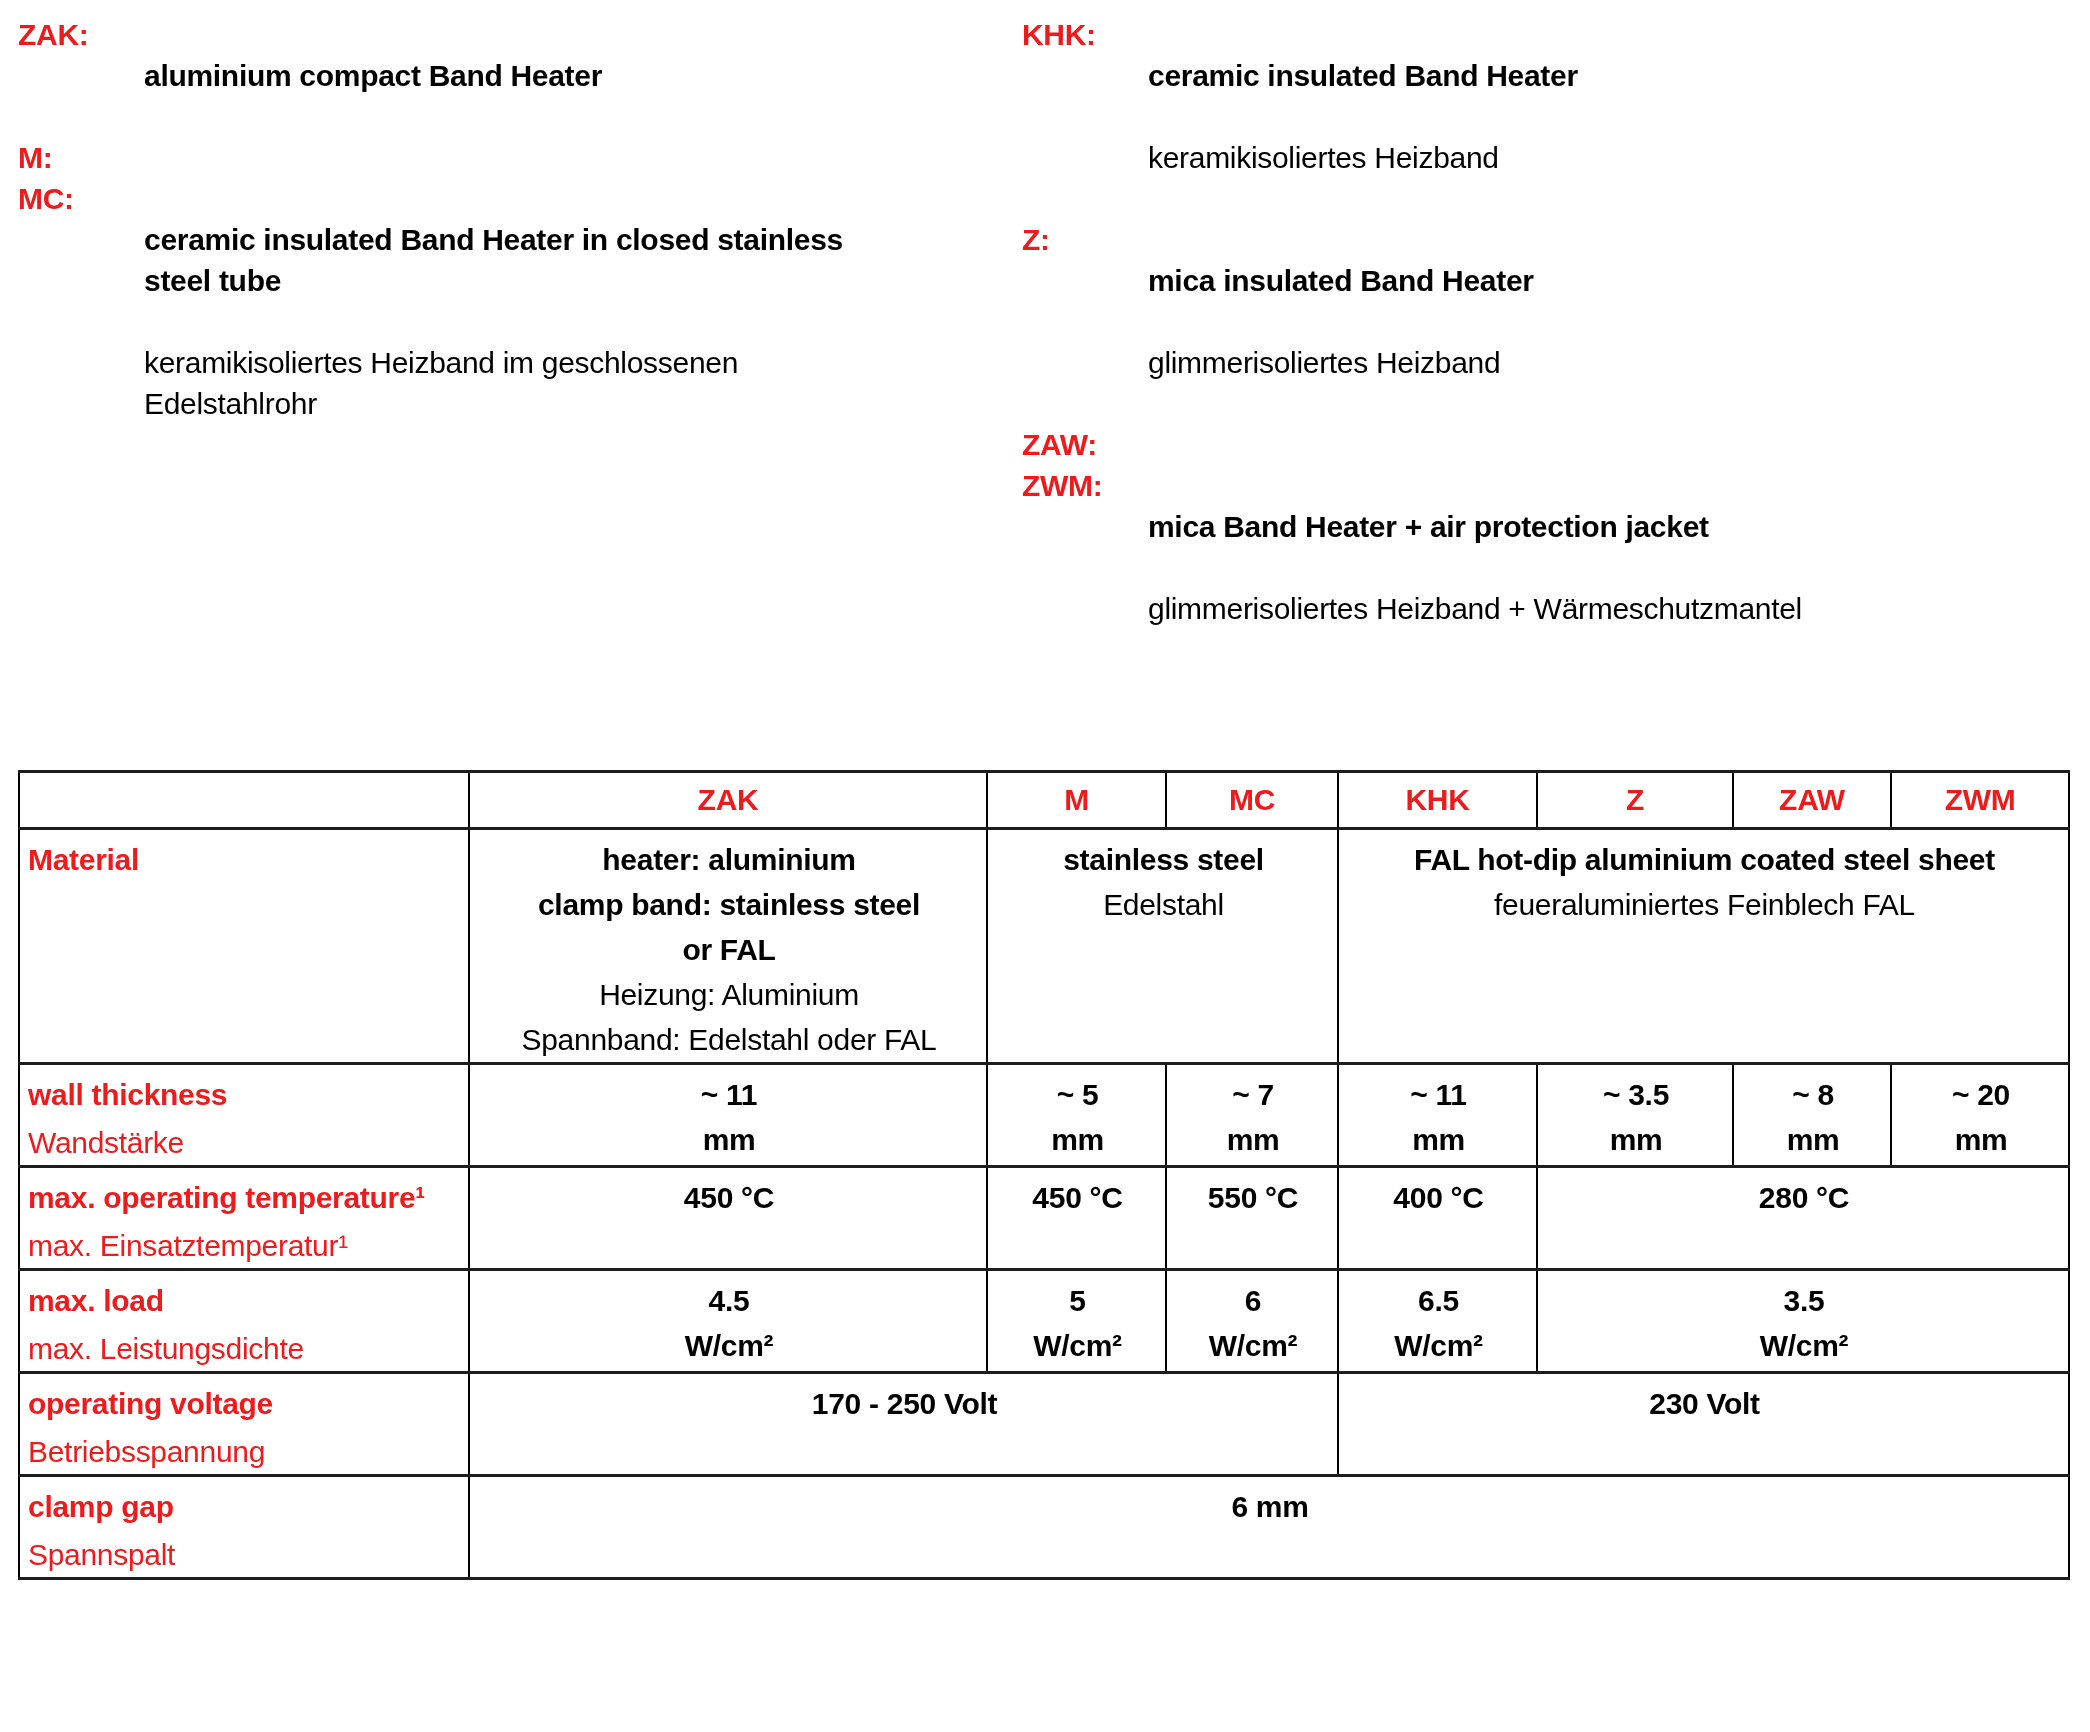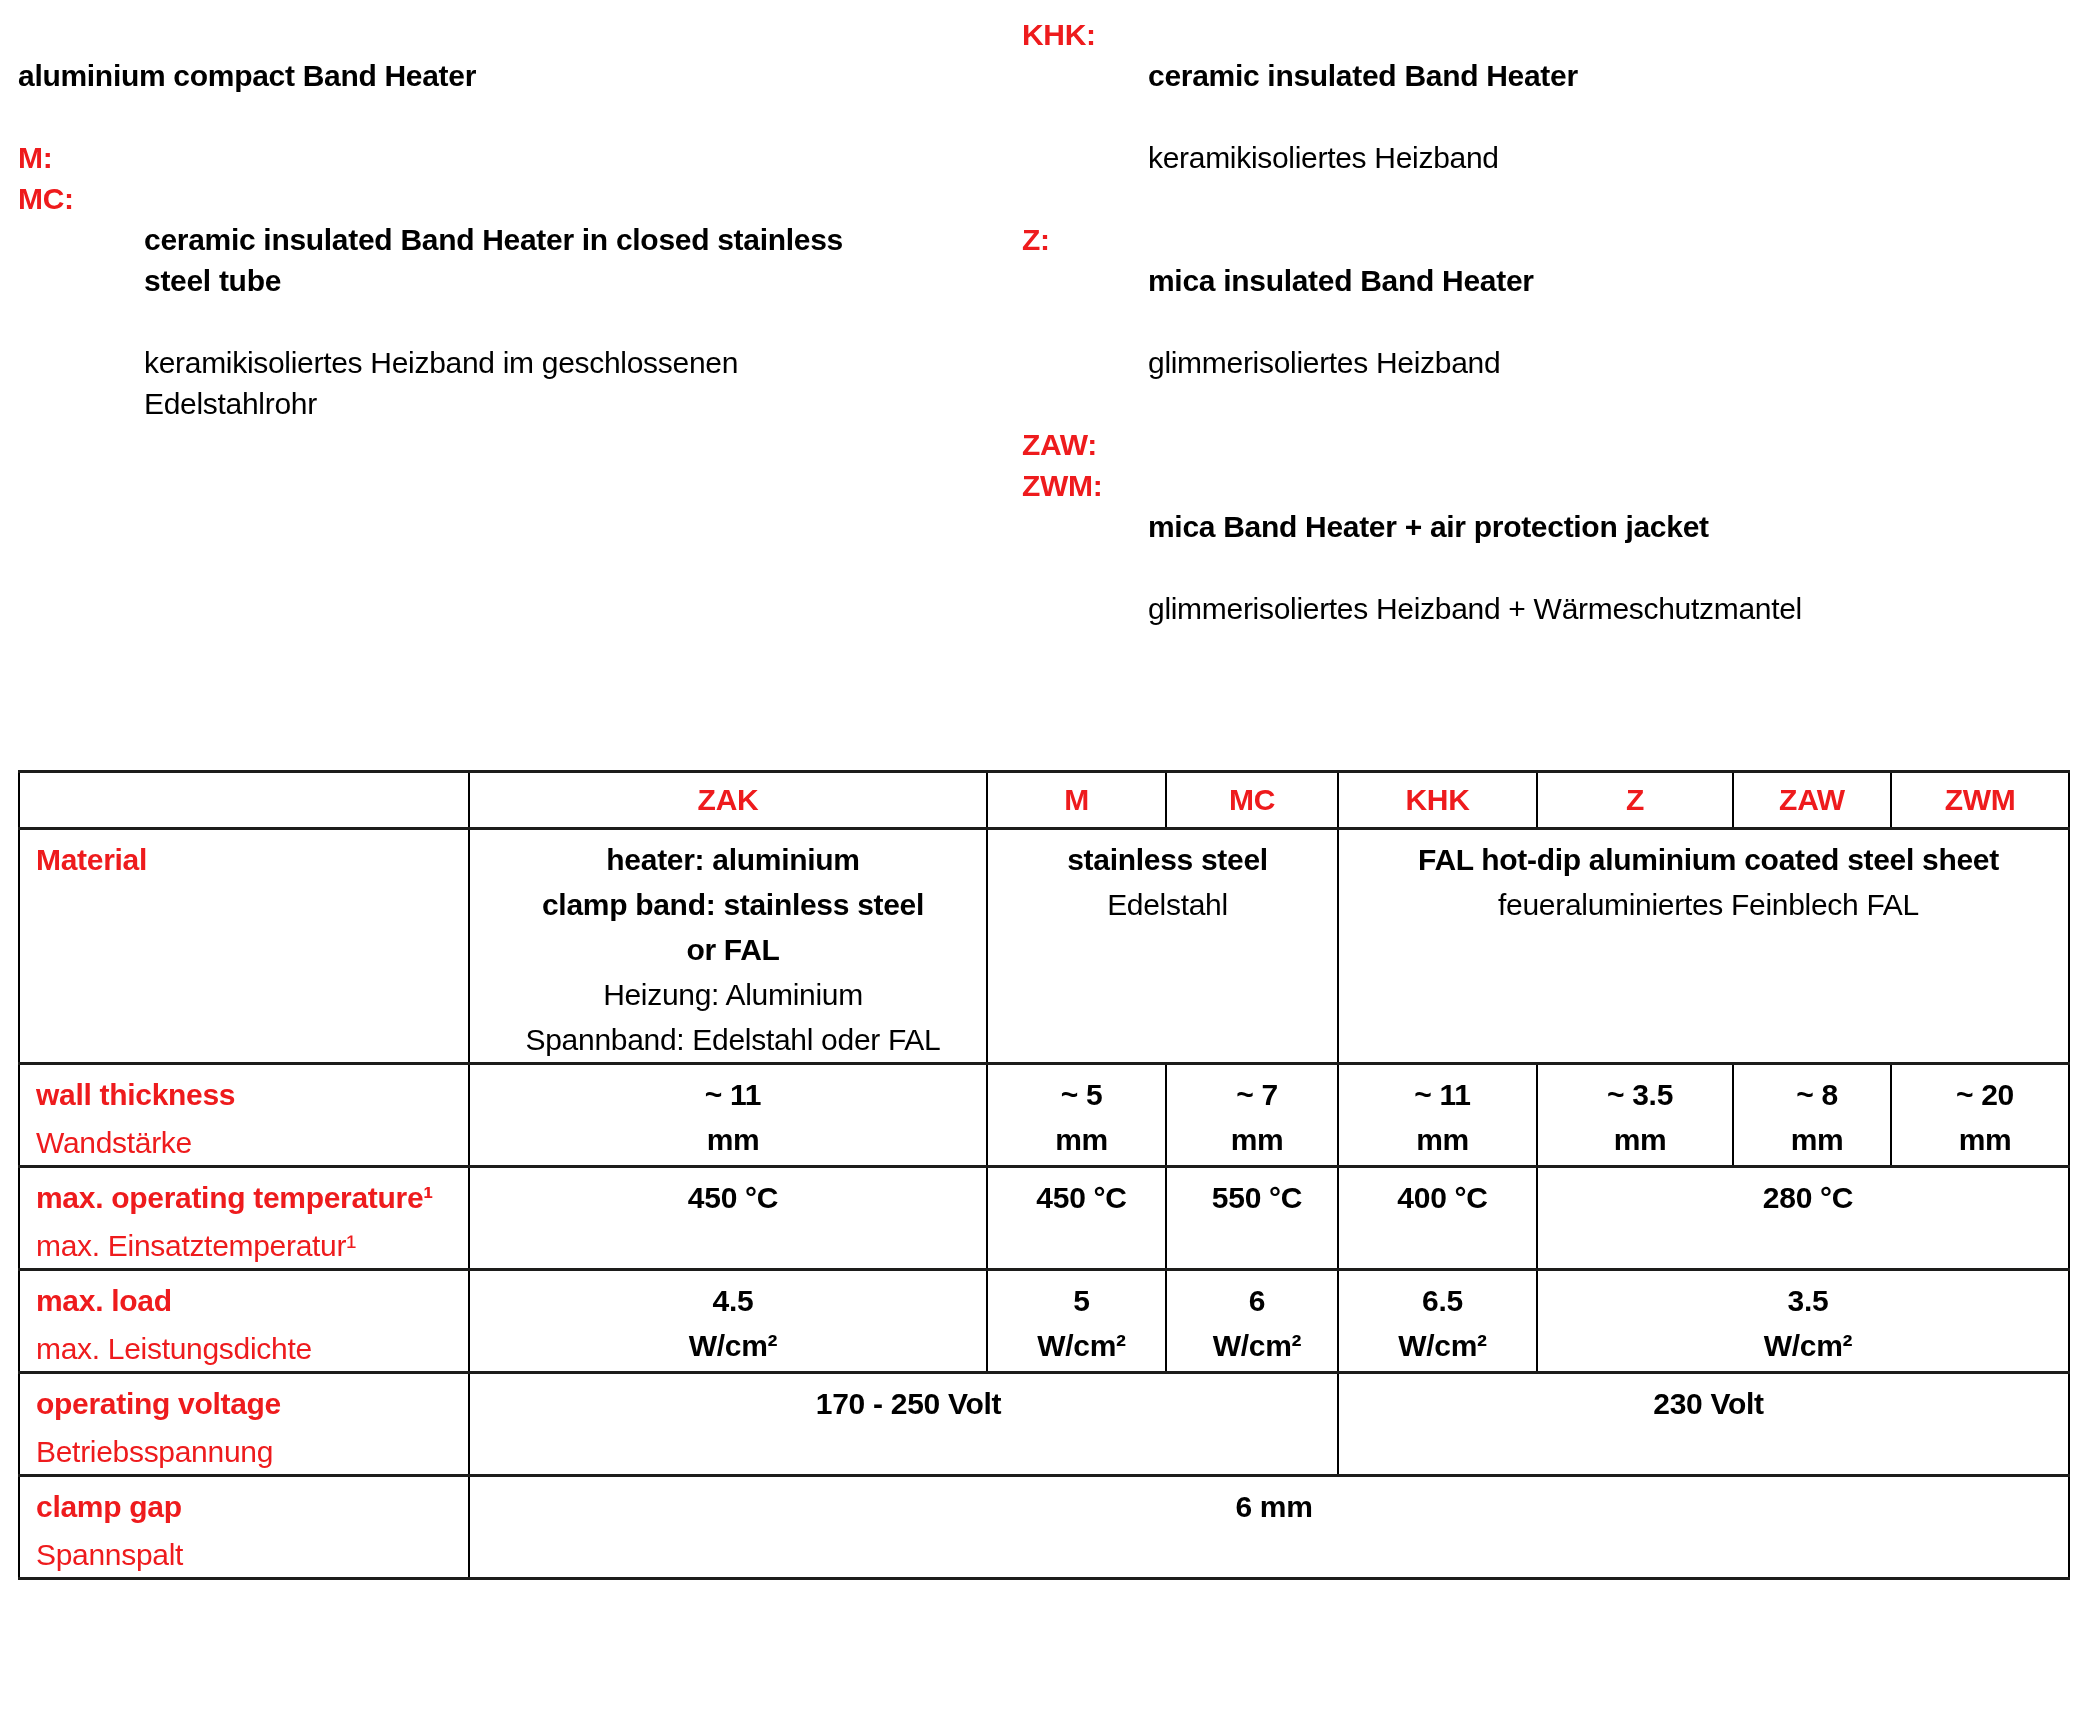--- a/index.html
+++ b/index.html
@@ -31,21 +31,21 @@
     table-layout:fixed;
     font-size:30px;
     letter-spacing:-0.3px;
   }
   table.spec td, table.spec th {
     border-left:2px solid #000;
     border-right:2px solid #000;
     border-top:3px solid var(--line);
     border-bottom:3px solid var(--line);
     vertical-align:top;
-    padding:7px 6px 0 16px;
+    padding:7px 6px 0 8px;
     line-height:45px;
   }
   tr.r-header { height:57px; }
   tr.r-header th {
     vertical-align:middle; padding:0;
     color:var(--red); font-weight:bold; text-align:center; line-height:1;
   }
   tr.r-material { height:235px; }
   tr.r-std { height:100px; }
   tr.r-wall { height:103px; }
@@ -60,20 +60,21 @@
 </style>
 </head>
 <body>
 
 <div class="page">
 
   <div class="legend">
     <div class="legend-col left">
 
       <div class="legend-entry">
+        <div class="legend-code">ZAK:</div>
         <div class="legend-text">
           <div class="en">aluminium compact Band Heater</div>
         </div>
       </div>
 
       <div class="legend-entry">
         <div class="legend-code">M:</div>
       </div>
 
       <div class="legend-entry">

